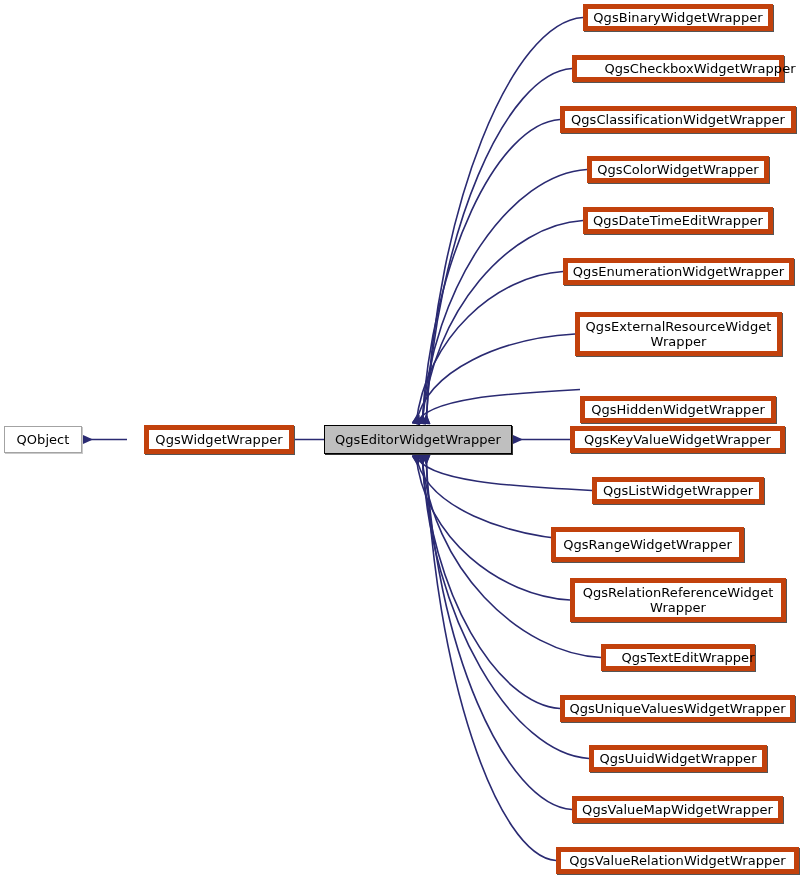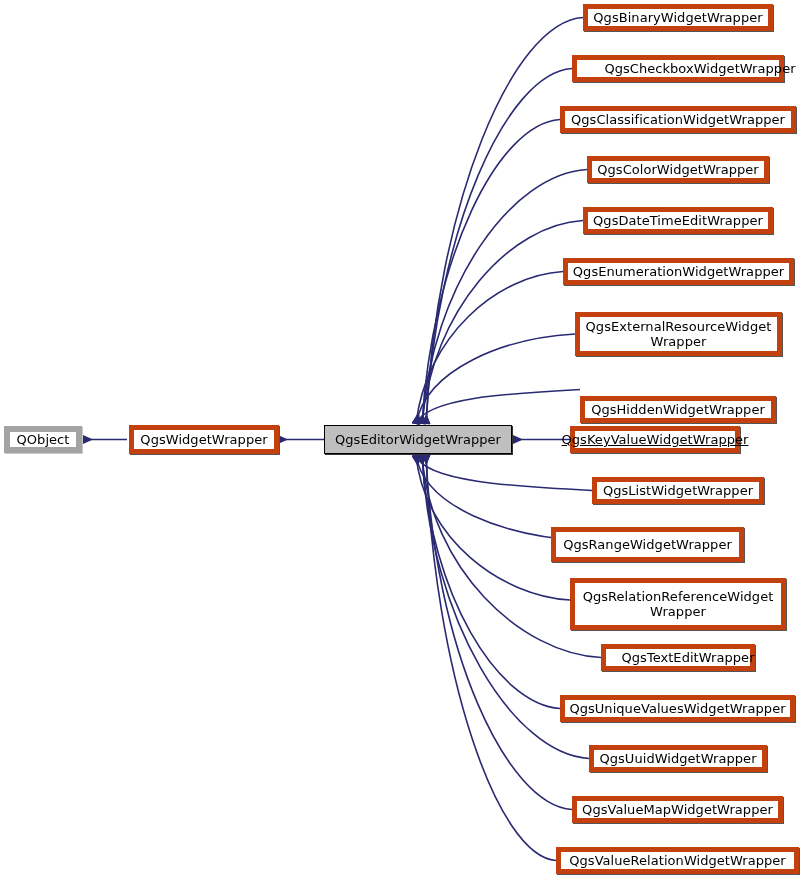--- a/index.html
+++ b/index.html
@@ -38,21 +38,21 @@
     white-space: pre-line;
     z-index: 3;
     box-shadow: 1px 1px 0 0 #555555;
   }
   .node.current {
     background: #bfbfbf;
     border: 1px solid #000000;
     box-shadow: 1px 1px 0 0 #333333;
   }
   .node.external {
-    border: 6px solid #a3a3a3;
+    border: 1px solid #a3a3a3;
     box-shadow: 1px 1px 0 0 #c9c9c9;
   }
 </style>
 </head>
 <body>
 
 <div id="diagram">
 
   <svg id="edges" viewBox="0 0 803 880" width="803" height="880" xmlns="http://www.w3.org/2000/svg">
     <defs>
@@ -77,34 +77,34 @@
         <path d="M570,600 C500.7,596 424,538.46 416,455" marker-end="url(#arrowL)"></path>
         <path d="M601,657.5 C520.45,653.5 430,568.36 422,455" marker-end="url(#arrowL)"></path>
         <path d="M560,708.5 C497.9,704.5 430,594.88 422,455" marker-end="url(#arrowL)"></path>
         <path d="M589,758.5 C513.85,754.5 430,620.88 422,455" marker-end="url(#arrowL)"></path>
         <path d="M572,809.5 C506.3,805.5 434,647.4 426,455" marker-end="url(#arrowL)"></path>
         <path d="M556,860.5 C497.5,856.5 434,673.9200000000001 426,455" marker-end="url(#arrowL)"></path>
       </g>
   </svg>
 
 <div class="node external" style="left: 4px; top: 426px; width: 78px; height: 27px;">QObject</div>
-    <div class="node" style="left: 129px; top: 425px; width: 150px; height: 29px;">QgsWidgetWrapper</div>
+    <div class="node" style="left: 144px; top: 425px; width: 150px; height: 29px;">QgsWidgetWrapper</div>
     <div class="node current" style="left: 324px; top: 425px; width: 188px; height: 29px;">QgsEditorWidgetWrapper</div>
     <div class="node" style="left: 583px; top: 4px; width: 190px; height: 27px;">QgsBinaryWidgetWrapper</div>
     <div class="node" style="left: 572px; top: 55px; width: 212px; height: 27px; padding-left: 44px;">QgsCheckboxWidgetWrapper</div>
     <div class="node" style="left: 560px; top: 106px; width: 236px; height: 27px;">QgsClassificationWidgetWrapper</div>
     <div class="node" style="left: 587px; top: 156px; width: 182px; height: 27px;">QgsColorWidgetWrapper</div>
     <div class="node" style="left: 583px; top: 207px; width: 190px; height: 27px;">QgsDateTimeEditWrapper</div>
     <div class="node" style="left: 563px; top: 258px; width: 231px; height: 27px;">QgsEnumerationWidgetWrapper</div>
     <div class="node" style="left: 575px; top: 312px; width: 207px; height: 44px;">QgsExternalResourceWidget
 Wrapper</div>
     <div class="node" style="left: 580px; top: 396px; width: 196px; height: 27px;">QgsHiddenWidgetWrapper</div>
-    <div class="node" style="left: 570px; top: 426px; width: 170px; height: 27px; text-decoration: underline;">QgsKeyValueWidgetWrapper</div>
+    <div class="node" style="left: 570px; top: 426px; width: 215px; height: 27px;">QgsKeyValueWidgetWrapper</div>
     <div class="node" style="left: 592px; top: 477px; width: 172px; height: 27px;">QgsListWidgetWrapper</div>
     <div class="node" style="left: 551px; top: 527px; width: 193px; height: 35px;">QgsRangeWidgetWrapper</div>
-    <div class="node" style="left: 570px; top: 578px; width: 216px; height: 52px;">QgsRelationReferenceWidget
+    <div class="node" style="left: 570px; top: 578px; width: 216px; height: 44px;">QgsRelationReferenceWidget
 Wrapper</div>
     <div class="node" style="left: 601px; top: 644px; width: 154px; height: 27px; padding-left: 20px;">QgsTextEditWrapper</div>
     <div class="node" style="left: 560px; top: 695px; width: 235px; height: 27px;">QgsUniqueValuesWidgetWrapper</div>
     <div class="node" style="left: 589px; top: 745px; width: 178px; height: 27px;">QgsUuidWidgetWrapper</div>
     <div class="node" style="left: 572px; top: 796px; width: 211px; height: 27px;">QgsValueMapWidgetWrapper</div>
     <div class="node" style="left: 556px; top: 847px; width: 243px; height: 27px;">QgsValueRelationWidgetWrapper</div>
   </div>
 
 </body></html>

